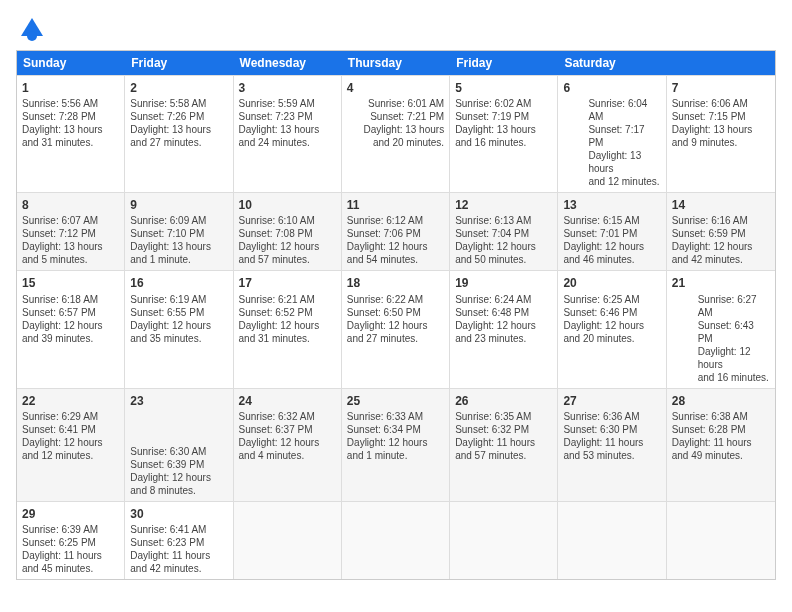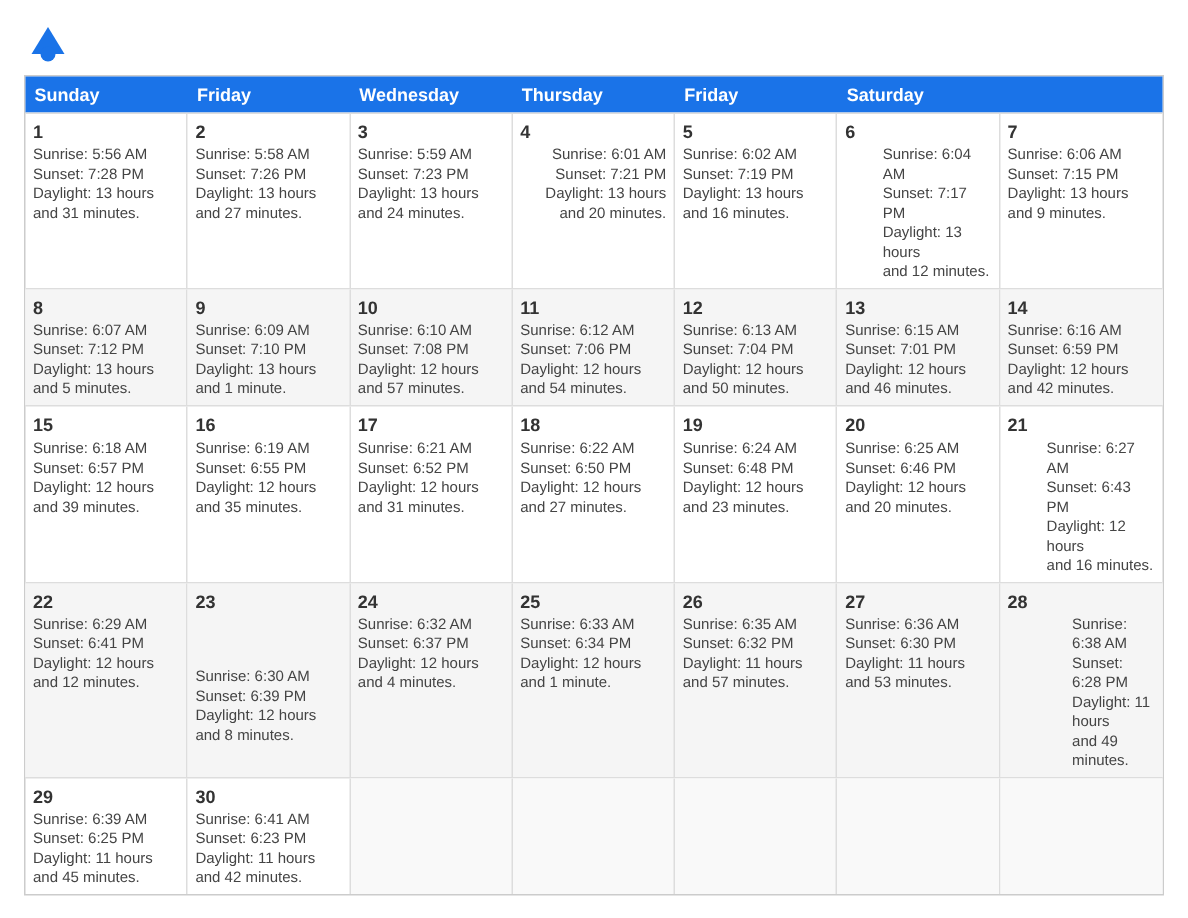--- a/index.html
+++ b/index.html
@@ -325,21 +325,21 @@
           </div>
           <div class="cal-cell">
             <span class="day-num">27</span>
             <div class="day-info" style="white-space: pre-line;">Sunrise: 6:36 AM
 Sunset: 6:30 PM
 Daylight: 11 hours
 and 53 minutes.</div>
           </div>
           <div class="cal-cell">
             <span class="day-num">28</span>
-            <div class="day-info" style="white-space: pre-line; margin-left: 43px;">Sunrise: 6:38 AM
+            <div class="day-info" style="white-space: pre-line;">Sunrise: 6:38 AM
 Sunset: 6:28 PM
 Daylight: 11 hours
 and 49 minutes.</div>
           </div>
         </div>
         <div class="cal-row">
           <div class="cal-cell">
             <span class="day-num">29</span>
             <div class="day-info" style="white-space: pre-line;">Sunrise: 6:39 AM
 Sunset: 6:25 PM

